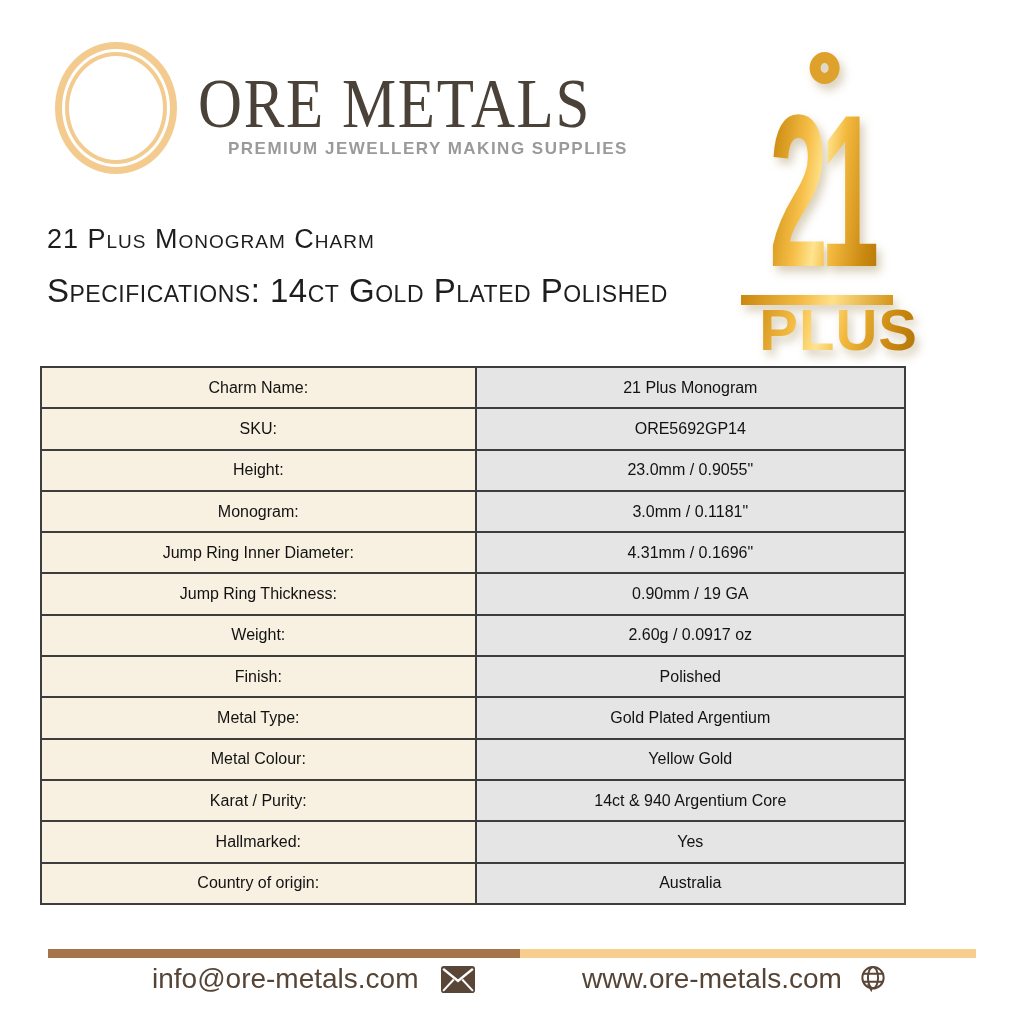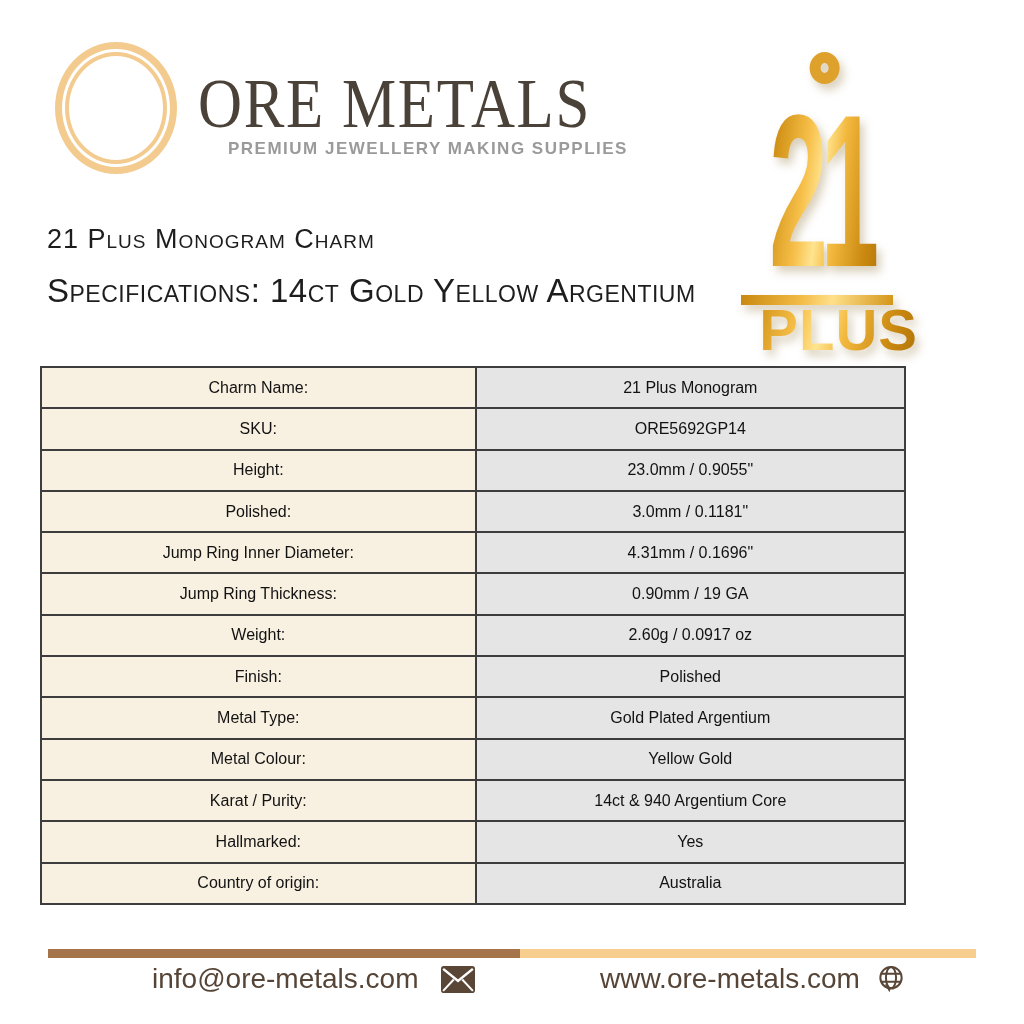--- a/index.html
+++ b/index.html
@@ -93,36 +93,36 @@
   .footer-divider {
     position: absolute; left: 48px; top: 949px; width: 928px; height: 9px;
     background: linear-gradient(90deg, #A5744A 0%, #A5744A 50.9%, #F8CE8F 50.9%, #F8CE8F 100%);
   }
   .contact {
     position: absolute; top: 963px;
     display: flex; align-items: center; gap: 15px;
     font-size: 28px; color: #564537; white-space: nowrap;
   }
   .contact.email { left: 152px; gap: 22px; }
-  .contact.web { left: 600px; align-items: flex-end; }
+  .contact.web { left: 582px; align-items: flex-end; }
   .contact .icon { display: inline-flex; align-items: center; }
 </style>
 </head>
 <body>
 
 <div class="page">
 
   <div class="logo-ring-outer">
     <div class="logo-ring-inner"></div>
   </div>
   <div class="brand-name">ORE METALS</div>
   <div class="brand-tagline">PREMIUM JEWELLERY MAKING SUPPLIES</div>
 
   <div class="title-line1">21 Plus Monogram Charm</div>
-  <div class="title-line2">Specifications: 14ct Gold Yellow Argentium</div>
+  <div class="title-line2">Specifications: 14ct Gold Plated Polished</div>
 
   <div class="charm">
     <div class="charm-ring"></div>
     <div class="charm-number gold-text">21</div>
     <div class="charm-bar"></div>
     <div class="charm-plus gold-text">PLUS</div>
   </div>
 
   <table class="spec-table">
     <tbody>
@@ -136,21 +136,21 @@
       <td class="value-cell">ORE5692GP14</td>
     </tr>
 
     <tr>
       <td class="label-cell">Height:</td>
       <td class="value-cell">23.0mm / 0.9055"</td>
     </tr>
 
 
     <tr>
-      <td class="label-cell">Polished:</td>
+      <td class="label-cell">Monogram:</td>
       <td class="value-cell">3.0mm / 0.1181"</td>
     </tr>
 
     <tr>
       <td class="label-cell">Jump Ring Inner Diameter:</td>
       <td class="value-cell">4.31mm / 0.1696"</td>
     </tr>
 
     <tr>
       <td class="label-cell">Jump Ring Thickness:</td>

